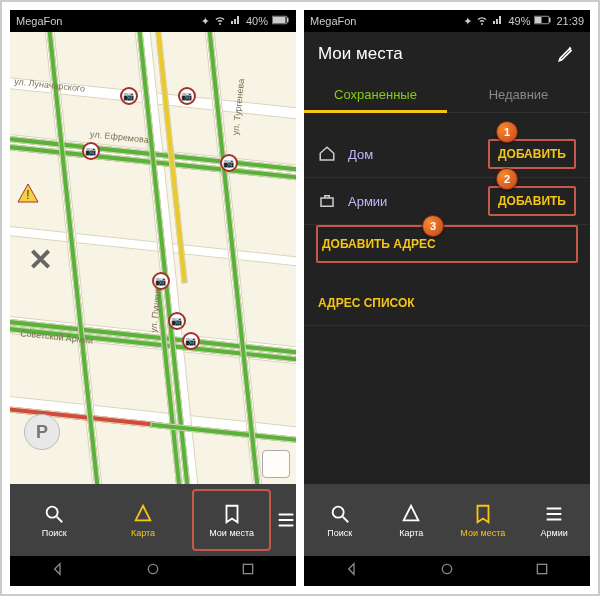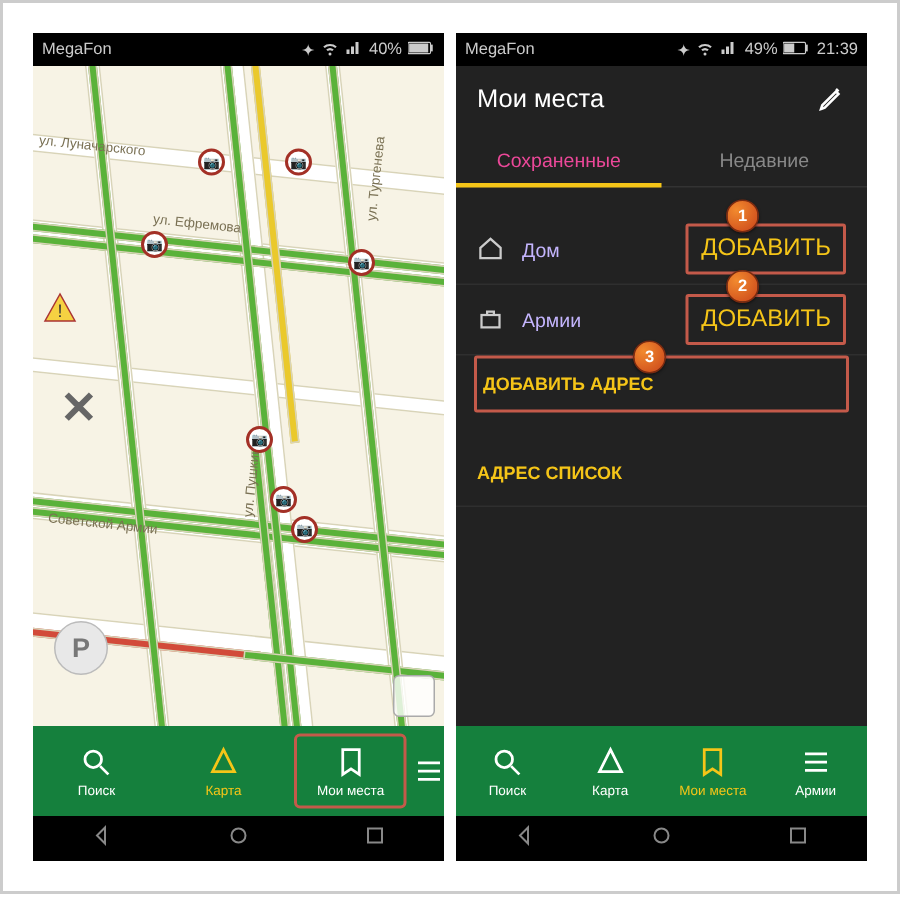--- a/index.html
+++ b/index.html
@@ -1,16 +1,16 @@
 <!DOCTYPE html>
 <html><head>
 <meta charset="utf-8">
 <style>
 html,body{margin:0;padding:0;font-family:Arial,Helvetica,sans-serif;background:#fff}
-.wrap{width:600px;height:596px;margin:0;position:relative;background:#fff;border:2px solid #ccc;box-sizing:border-box;padding:20px}
+.wrap{width:600px;height:596px;margin:0;position:relative;background:#fff;border:2px solid #ccc;box-sizing:border-box;padding:8px}
 .phones{display:flex;gap:8px;height:100%}
 .phone{flex:1;background:#000;position:relative;display:flex;flex-direction:column;overflow:hidden}
 
 .status{height:22px;background:#000;color:#ccc;display:flex;align-items:center;font-size:11px;padding:0 6px;justify-content:space-between}
 .status .left{display:flex;gap:4px;align-items:center}
 .status .right{display:flex;gap:4px;align-items:center}
 .ico{display:inline-block}
 
 .map{flex:1;background:#f7f3e5;position:relative;overflow:hidden}
 .map .road{position:absolute;background:#fff;border:1px solid #d9d4b8}
@@ -18,40 +18,40 @@
 .map .hl-yellow{background:#eac92c}
 .map .hl-red{background:#d24a3a}
 .map .rlabel{position:absolute;font-size:9px;color:#7a7154;white-space:nowrap}
 .map .dot{position:absolute;width:14px;height:14px;border-radius:50%;background:#fff;border:2px solid #a33026;display:flex;align-items:center;justify-content:center;font-size:9px;color:#a33026}
 .map .warn{position:absolute;width:24px;height:24px}
 .map .warn svg{width:24px;height:24px}
 .map .x{position:absolute;font-size:30px;color:#666;font-weight:bold}
 .map .pbtn{position:absolute;width:34px;height:34px;border-radius:50%;background:#e8e8e8;border:1px solid #bbb;display:flex;align-items:center;justify-content:center;font-size:18px;color:#777;font-weight:bold}
 .map .layers{position:absolute;right:6px;bottom:6px;width:26px;height:26px;border-radius:4px;background:rgba(255,255,255,.8);border:1px solid #aaa}
 
-.nav{height:60px;background:#15803d;display:flex}
+.nav{height:72px;background:#404040;display:flex}
 .nav .item{flex:1;display:flex;flex-direction:column;align-items:center;justify-content:center;gap:3px;color:#fff;font-size:9px;position:relative}
 .nav .item.active{color:#f5c518}
 .nav .item svg{width:22px;height:22px}
 .nav .item .hl{position:absolute;inset:5px;border:2px solid #c45a4a;border-radius:4px}
 
 .sysnav{height:30px;background:#000;display:flex;align-items:center;justify-content:space-around}
 .sysnav svg{width:16px;height:16px}
 
 .dark{flex:1;background:#222;color:#ddd;display:flex;flex-direction:column;overflow:hidden;font-size:13px}
 .header{height:44px;display:flex;align-items:center;padding:0 14px;justify-content:space-between;font-size:17px;color:#fff}
 .edit{width:20px;height:20px}
 .tabs{display:flex;height:36px;border-bottom:1px solid #333}
 .tabs .tab{flex:1;display:flex;align-items:center;justify-content:center;color:#888;font-size:13px;position:relative}
-.tabs .tab.active{color:#ec4899}
+.tabs .tab.active{color:#84cc16}
 .tabs .tab.active::after{content:"";position:absolute;bottom:-1px;left:0;right:0;height:3px;background:#f5c518}
 .row{height:46px;display:flex;align-items:center;padding:0 14px;gap:12px;border-bottom:1px solid #2f2f2f;position:relative}
 .row .ic{width:18px;height:18px;flex-shrink:0}
 .row .lbl{flex:1;color:#c4b5fd}
-.row .act{color:#f5c518;font-size:16px;font-weight:normal;padding:6px 8px;position:relative}
+.row .act{color:#f5c518;font-size:12px;font-weight:bold;padding:6px 8px;position:relative}
 .row .act.hlbox{border:2px solid #c45a4a;border-radius:2px}
 .gap{height:18px}
 .section{padding:0 14px;height:32px;display:flex;align-items:center;color:#888;font-size:11px;letter-spacing:.5px}
 .linkrow{height:44px;display:flex;align-items:center;padding:0 14px;color:#f5c518;font-size:12px;font-weight:bold;border-bottom:1px solid #2f2f2f;position:relative}
 .linkrow.hlbox{border:2px solid #c45a4a;border-radius:2px;margin:0 12px;padding:0 4px;height:34px}
 
 .marker{position:absolute;width:20px;height:20px;border-radius:50%;background:radial-gradient(circle at 30% 30%,#f28a2e,#c9441a);border:1px solid #7a2a10;color:#fff;font-size:11px;font-weight:bold;display:flex;align-items:center;justify-content:center;box-shadow:0 1px 2px rgba(0,0,0,.5)}
 </style>
 </head>
 <body>

